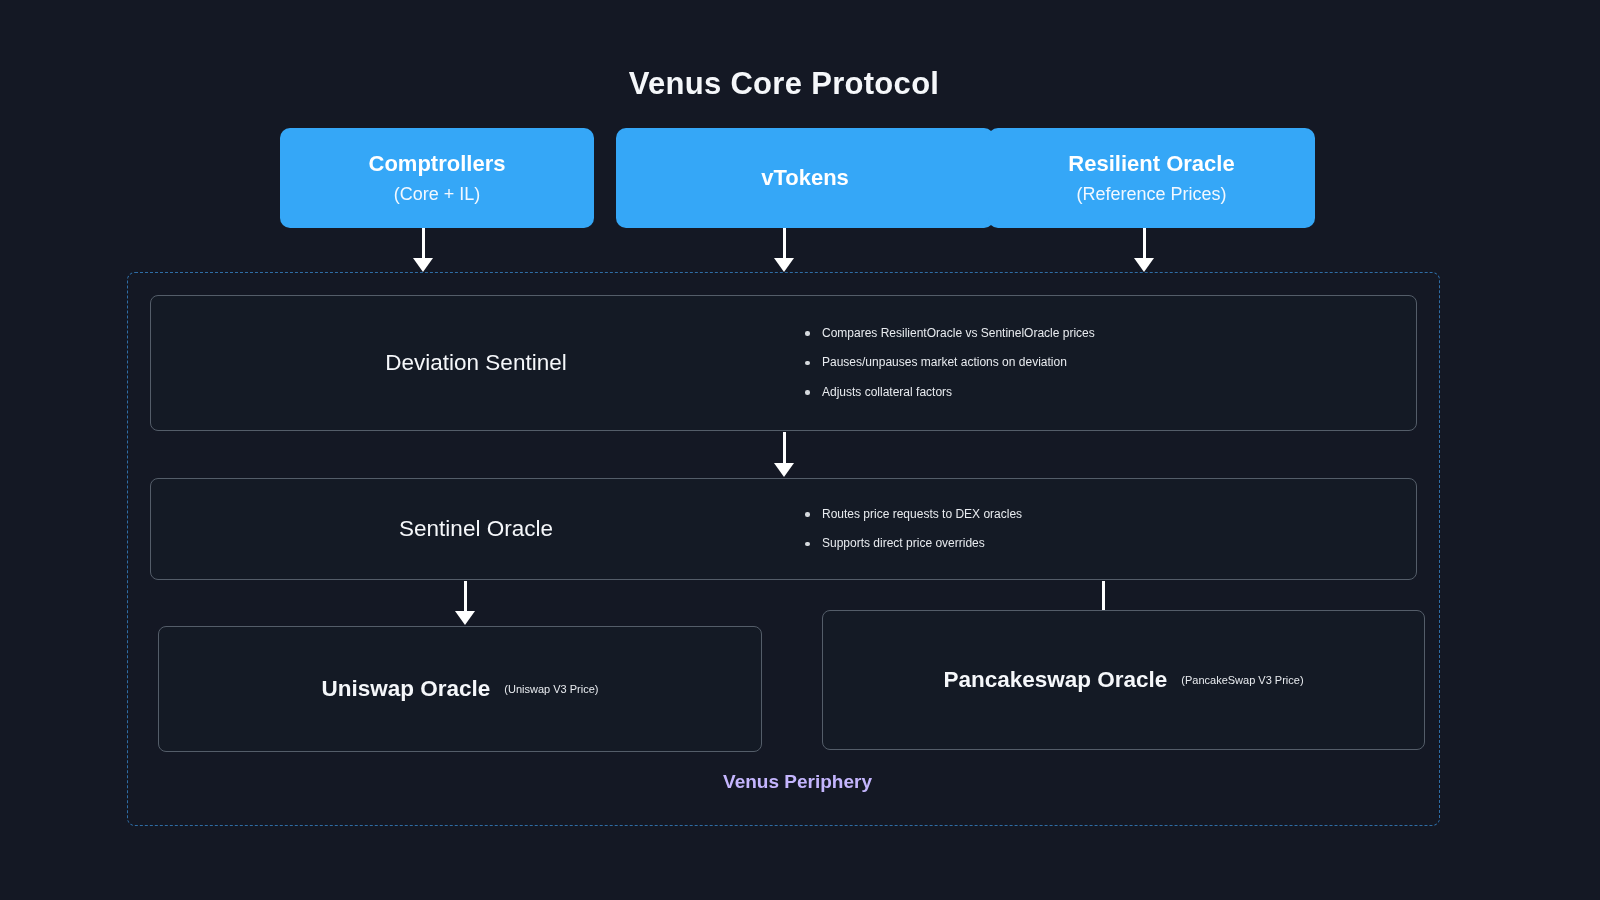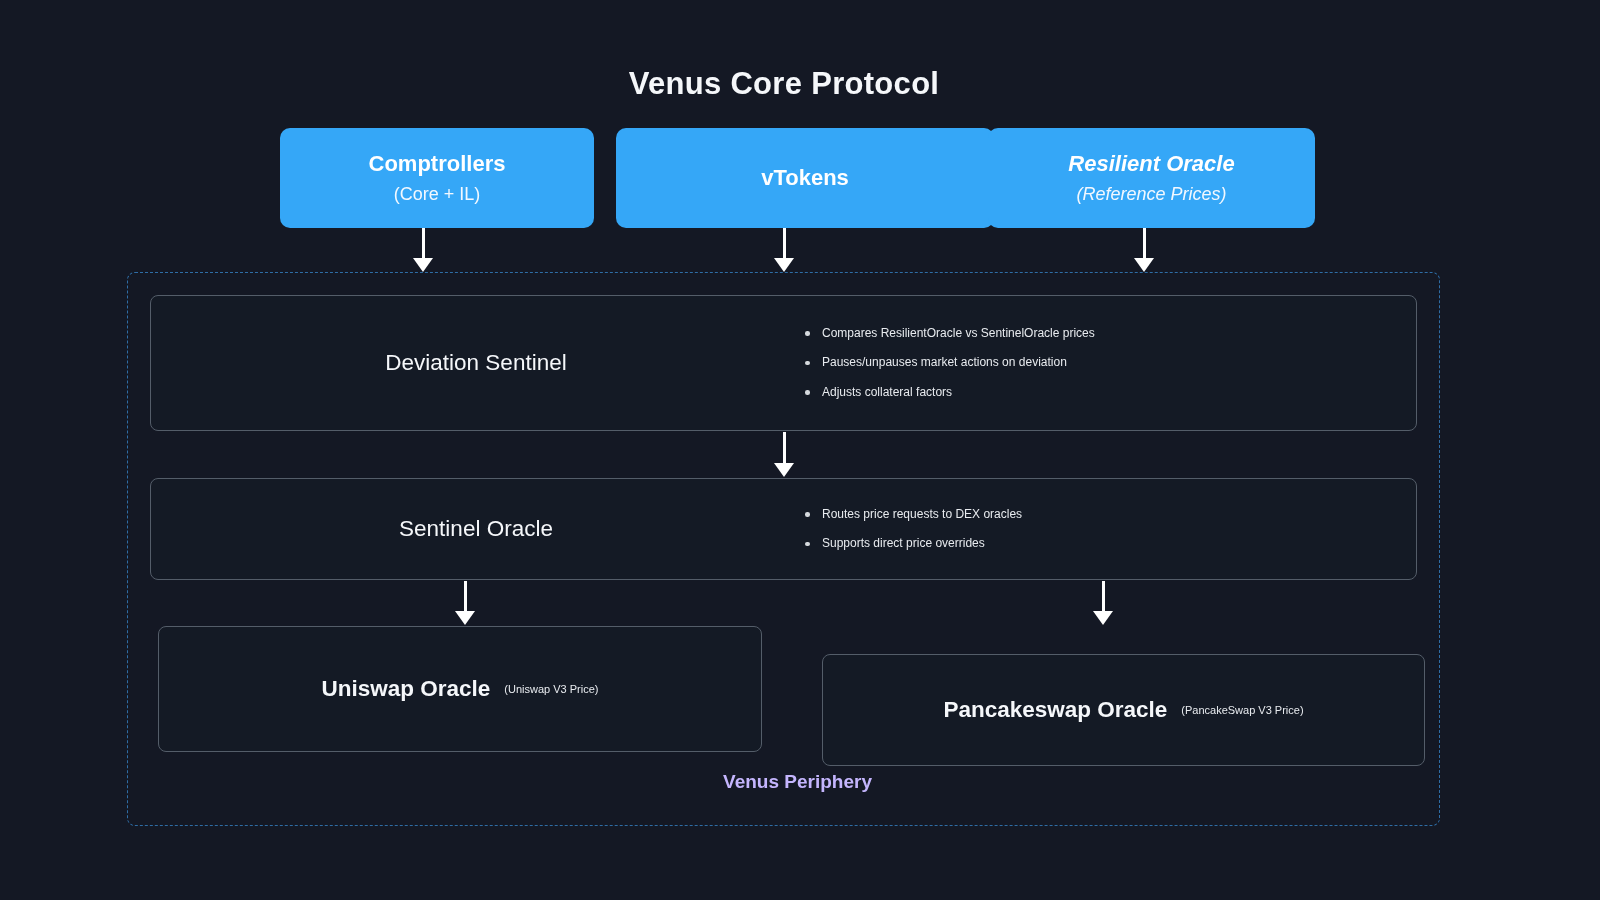--- a/index.html
+++ b/index.html
@@ -22,21 +22,21 @@
   .blue-box {
     position: absolute; top: 128px; height: 100px;
     background: #35A7F7; border-radius: 10px;
     display: flex; flex-direction: column; align-items: center; justify-content: center;
     gap: 7px;
   }
   .blue-box .bb-title { font-size: 22px; font-weight: bold; color: #ffffff; }
   .blue-box .bb-sub   { font-size: 18px; font-weight: normal; color: #f2f8ff; }
   #box-comptrollers { left: 266px; width: 314px; margin-left: 14px; }
   #box-vtokens      { left: 616px; width: 378px; }
-  #box-resilient    { left: 988px; width: 327px; font-style: italic; }
+  #box-resilient    { left: 988px; width: 327px; }
 
   
   .arrow {
     position: absolute; width: 20px;
     display: flex; flex-direction: column; align-items: center;
   }
   .arrow .stem { width: 3px; background: #ffffff; flex: 1; }
   .arrow .head {
     width: 0; height: 0;
     border-left: 10px solid transparent;
@@ -88,21 +88,21 @@
   #box-sentinel  { left: 150px; top: 478px; width: 1267px; height: 102px; }
 
   .oracle-box {
     display: flex; flex-direction: row; align-items: center; justify-content: center;
     gap: 14px;
     margin-left: 8px;
   }
   .oracle-box .node-title { font-size: 22.5px; font-weight: bold; color: #f5f7fa; }
   .oracle-box .node-sub   { font-size: 11px; color: #e8ebef; }
   #box-uniswap     { left: 150px; top: 626px; width: 604px; height: 126px; }
-  #box-pancakeswap { left: 814px; top: 654px; width: 603px; height: 112px; }
+  #box-pancakeswap { left: 814px; top: 610px; width: 603px; height: 140px; }
 </style>
 </head>
 <body>
 
 <div class="canvas">
 
   <div class="page-title">Venus Core Protocol</div>
 
   <div class="blue-box" id="box-comptrollers">
     <div class="bb-title">Comptrollers</div>

